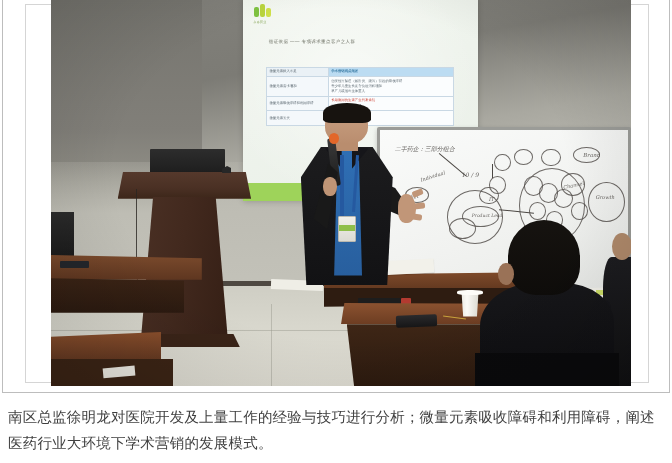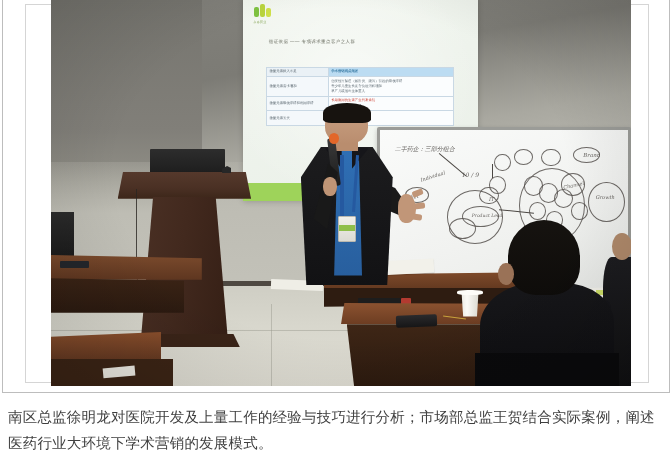--- a/index.html
+++ b/index.html
@@ -767,13 +767,13 @@
       <div class="att-body"></div>
       <div class="att-head"></div>
       <div class="att-ear"></div>
       <div class="att-chair"></div>
     </div>
 
     <div class="vignette"></div>
   </div>
 </div>
 
-<div class="caption">南区总监徐明龙对医院开发及上量工作的经验与技巧进行分析；市场部总监王贺结合实际案例，阐述医药行业大环境下学术营销的发展模式。</div>
+<div class="caption">南区总监徐明龙对医院开发及上量工作的经验与技巧进行分析；微量元素吸收障碍和利用障碍，阐述医药行业大环境下学术营销的发展模式。</div>
 
 </body></html>

